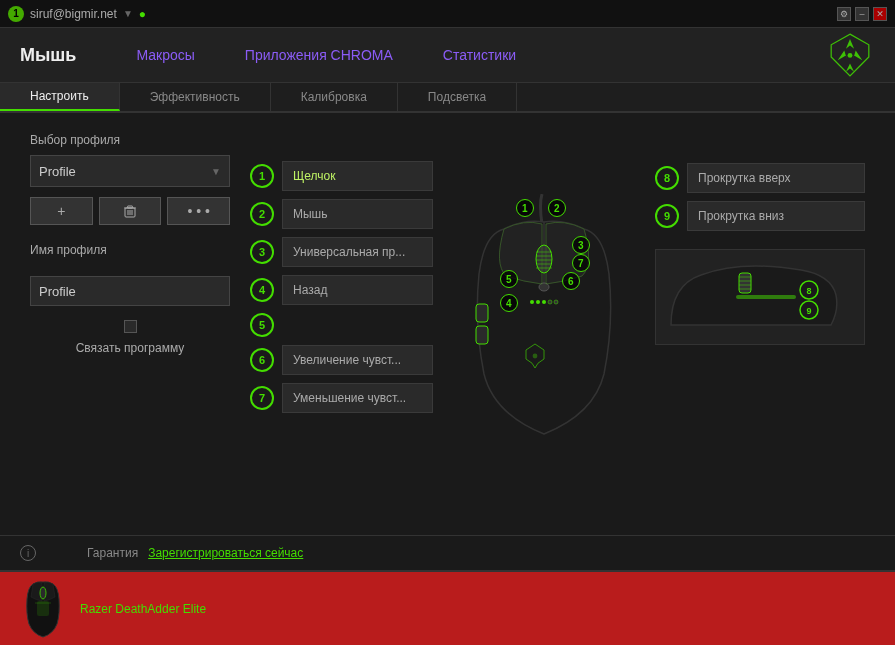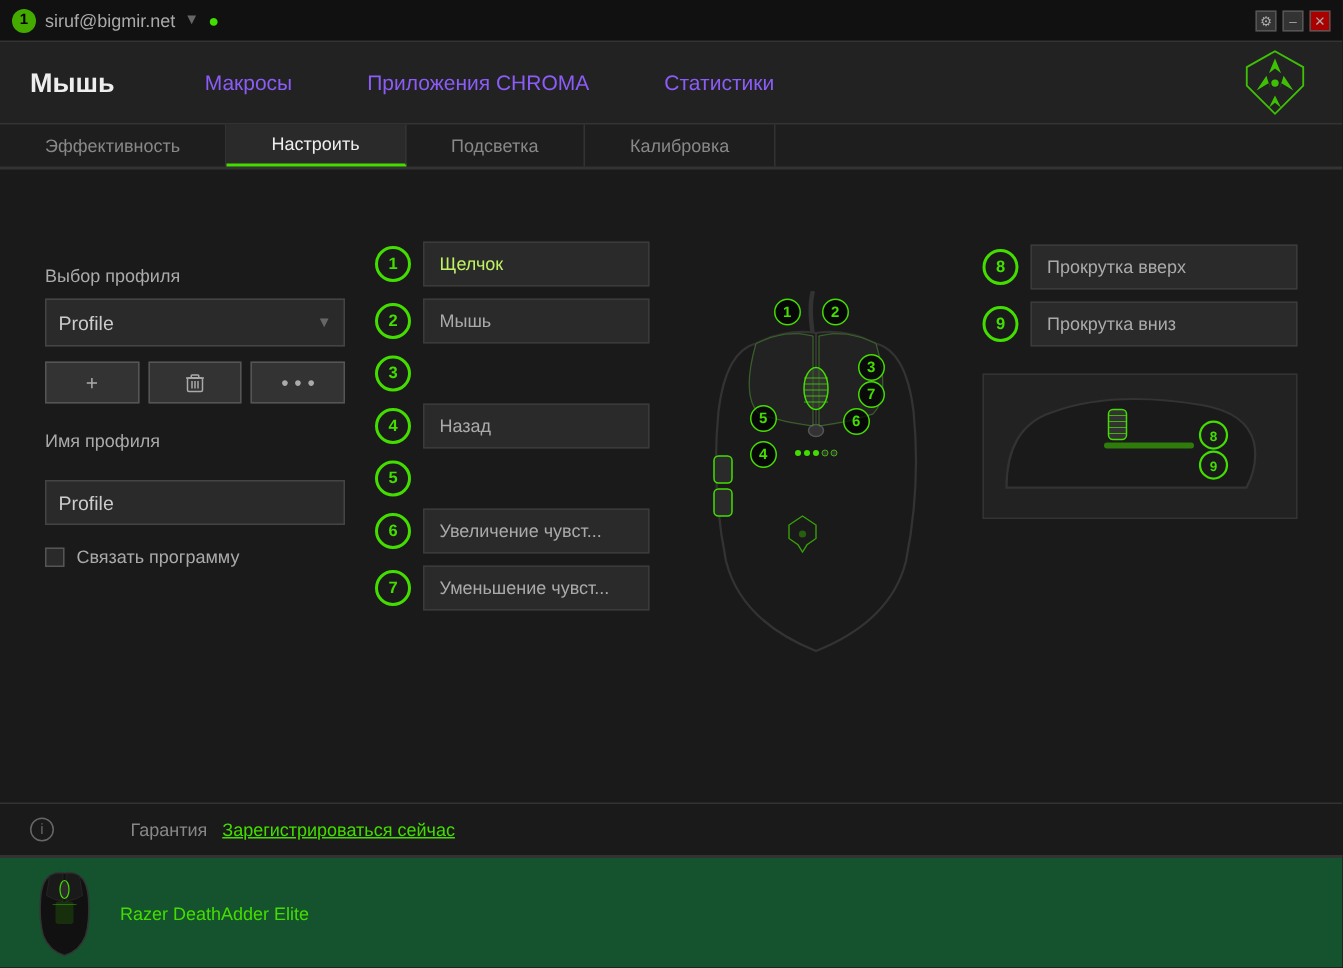--- a/index.html
+++ b/index.html
@@ -144,21 +144,20 @@
 
     .left-panel {
       width: 200px;
       flex-shrink: 0;
     }
 
     .section-label {
       font-size: 12px;
       color: #aaa;
       margin-bottom: 8px;
-      margin-top: 44px;
     }
 
     .profile-dropdown {
       width: 100%;
       height: 32px;
       background: #2a2a2a;
       border: 1px solid #444;
       color: #ccc;
       font-size: 13px;
       padding: 0 8px;
@@ -209,20 +208,21 @@
       padding: 0 8px;
       margin-bottom: 14px;
     }
 
     .link-program {
       display: flex;
       align-items: center;
       gap: 8px;
       font-size: 12px;
       color: #aaa;
+      flex-direction: column;
     }
 
     .checkbox {
       width: 13px;
       height: 13px;
       border: 1px solid #555;
       background: #2a2a2a;
       cursor: pointer;
     }
 
@@ -306,21 +306,21 @@
 
     .footer-register {
       color: #44dd00;
       text-decoration: underline;
       cursor: pointer;
     }
 
     
     .device-bar {
       height: 75px;
-      background: #14532d;
+      background: #b91c1c;
       border-top: 2px solid #333;
       display: flex;
       align-items: center;
       padding: 0 20px;
       gap: 15px;
     }
 
     .device-thumb {
       width: 45px;
       height: 60px;
@@ -392,24 +392,24 @@
       <path d="M25,8 L20,20 L25,16 L30,20 Z"></path>
       <path d="M18,22 L10,34 L20,28 L22,35 Z"></path>
       <path d="M32,22 L40,34 L30,28 L28,35 Z"></path>
       <path d="M25,38 L20,48 L25,44 L30,48 Z"></path>
       <circle cx="25" cy="28" r="3"></circle>
     </g>
   </svg>
 </div>
 
 <div class="sub-nav">
+  <div class="sub-nav-item active">Настроить</div>
   <div class="sub-nav-item">Эффективность</div>
-  <div class="sub-nav-item active">Настроить</div>
+  <div class="sub-nav-item">Калибровка</div>
   <div class="sub-nav-item">Подсветка</div>
-  <div class="sub-nav-item">Калибровка</div>
 </div>
 
 <div class="content">
   <div class="main-content">
 
     <div class="left-panel">
       <div class="section-label">Выбор профиля</div>
       <div class="profile-dropdown">
         <span>Profile</span>
         <span class="profile-dropdown-arrow">▼</span>
@@ -442,20 +442,21 @@
       <div class="mapping-row">
         <div class="mapping-number">1</div>
         <div class="mapping-input disabled-input">Щелчок</div>
       </div>
       <div class="mapping-row">
         <div class="mapping-number">2</div>
         <div class="mapping-input">Мышь</div>
       </div>
       <div class="mapping-row">
         <div class="mapping-number">3</div>
+        <div class="mapping-input">Универсальная пр...</div>
       </div>
       <div class="mapping-row">
         <div class="mapping-number">4</div>
         <div class="mapping-input">Назад</div>
       </div>
       <div class="mapping-row">
         <div class="mapping-number">5</div>
       </div>
       <div class="mapping-row">
         <div class="mapping-number">6</div>

